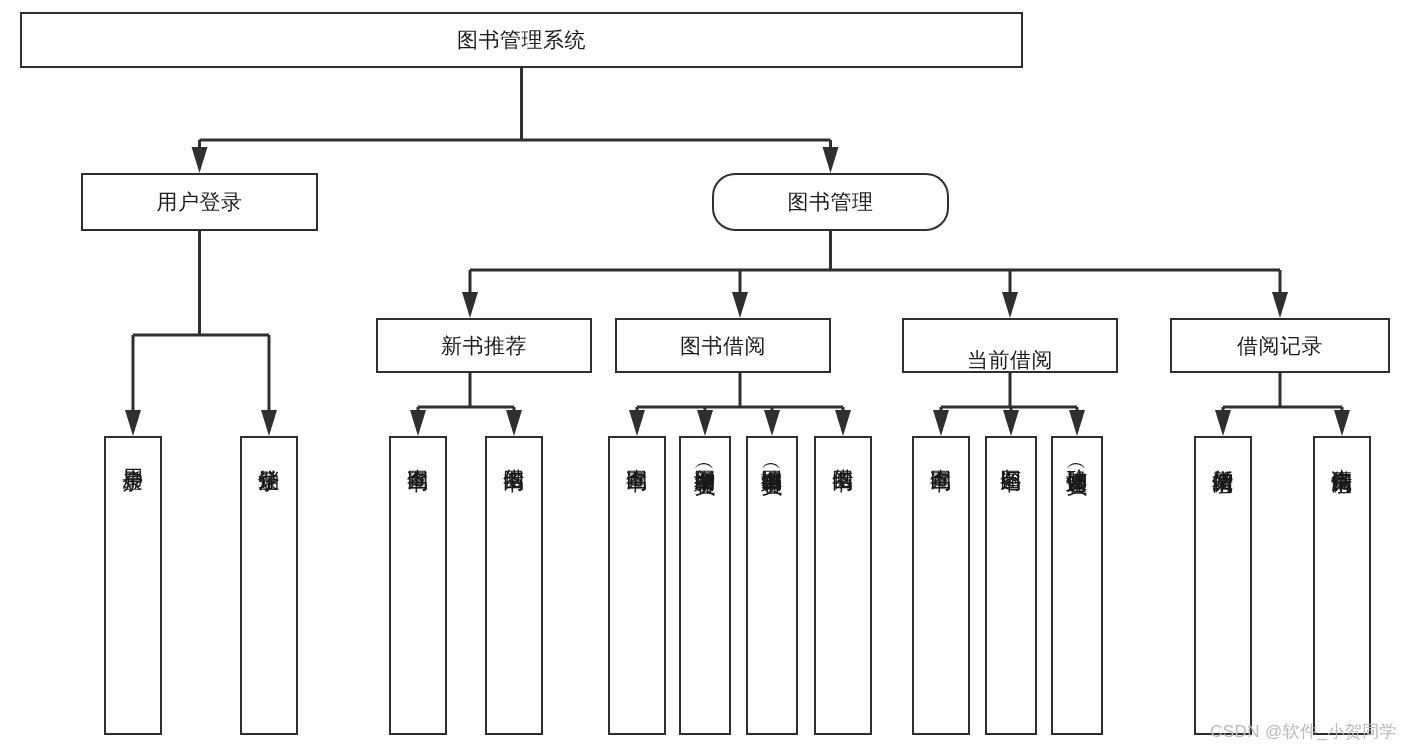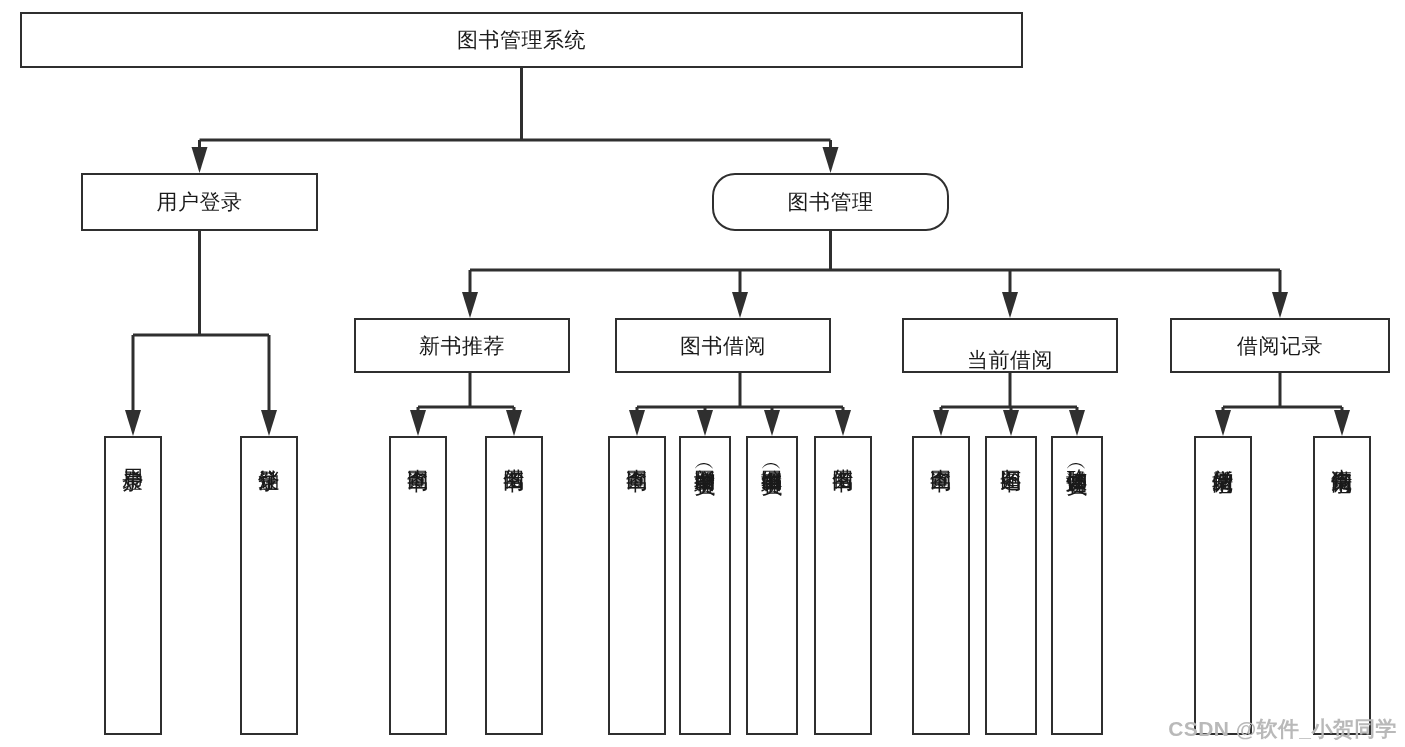--- a/index.html
+++ b/index.html
@@ -52,25 +52,24 @@
     writing-mode: vertical-rl;
     text-orientation: upright;
     line-height: 1.22;
     letter-spacing: 1px;
     white-space: nowrap;
   }
   .watermark {
     position: absolute;
     right: 8px;
     bottom: 4px;
-    font-size: 21px;
+    font-size: 17px;
     color: #b9b9b9;
     white-space: nowrap;
     letter-spacing: 0.4px;
-    font-weight: bold;
   }
 </style>
 </head>
 <body>
 
 <div id="diagram-root">
   <svg id="tree-svg" viewBox="0 0 1405 747" xmlns="http://www.w3.org/2000/svg">
     <g id="connector-group">
         <line x1="521.5" y1="68" x2="521.5" y2="140" stroke="#2f2f2f" stroke-width="3"></line>
         <line x1="199.5" y1="140" x2="830.5" y2="140" stroke="#2f2f2f" stroke-width="3"></line>
@@ -129,21 +128,21 @@
   <div id="node-layer">
       <div class="node-box" style="left: 20px; top: 12px; width: 1003px; height: 56px;">
         <span class="node-label-h">图书管理系统</span>
       </div>
       <div class="node-box" style="left: 81px; top: 173px; width: 237px; height: 58px;">
         <span class="node-label-h">用户登录</span>
       </div>
       <div class="node-box" style="left: 712px; top: 173px; width: 237px; height: 58px; border-radius: 23px;">
         <span class="node-label-h">图书管理</span>
       </div>
-      <div class="node-box" style="left: 354px; top: 318px; width: 216px; height: 55px;">
+      <div class="node-box" style="left: 376px; top: 318px; width: 216px; height: 55px;">
         <span class="node-label-h">新书推荐</span>
       </div>
       <div class="node-box" style="left: 615px; top: 318px; width: 216px; height: 55px;">
         <span class="node-label-h">图书借阅</span>
       </div>
       <div class="node-box" style="left: 902px; top: 318px; width: 216px; height: 55px; align-items: flex-end;">
         <span class="node-label-h">当前借阅</span>
       </div>
       <div class="node-box" style="left: 1170px; top: 318px; width: 220px; height: 55px;">
         <span class="node-label-h">借阅记录</span>

